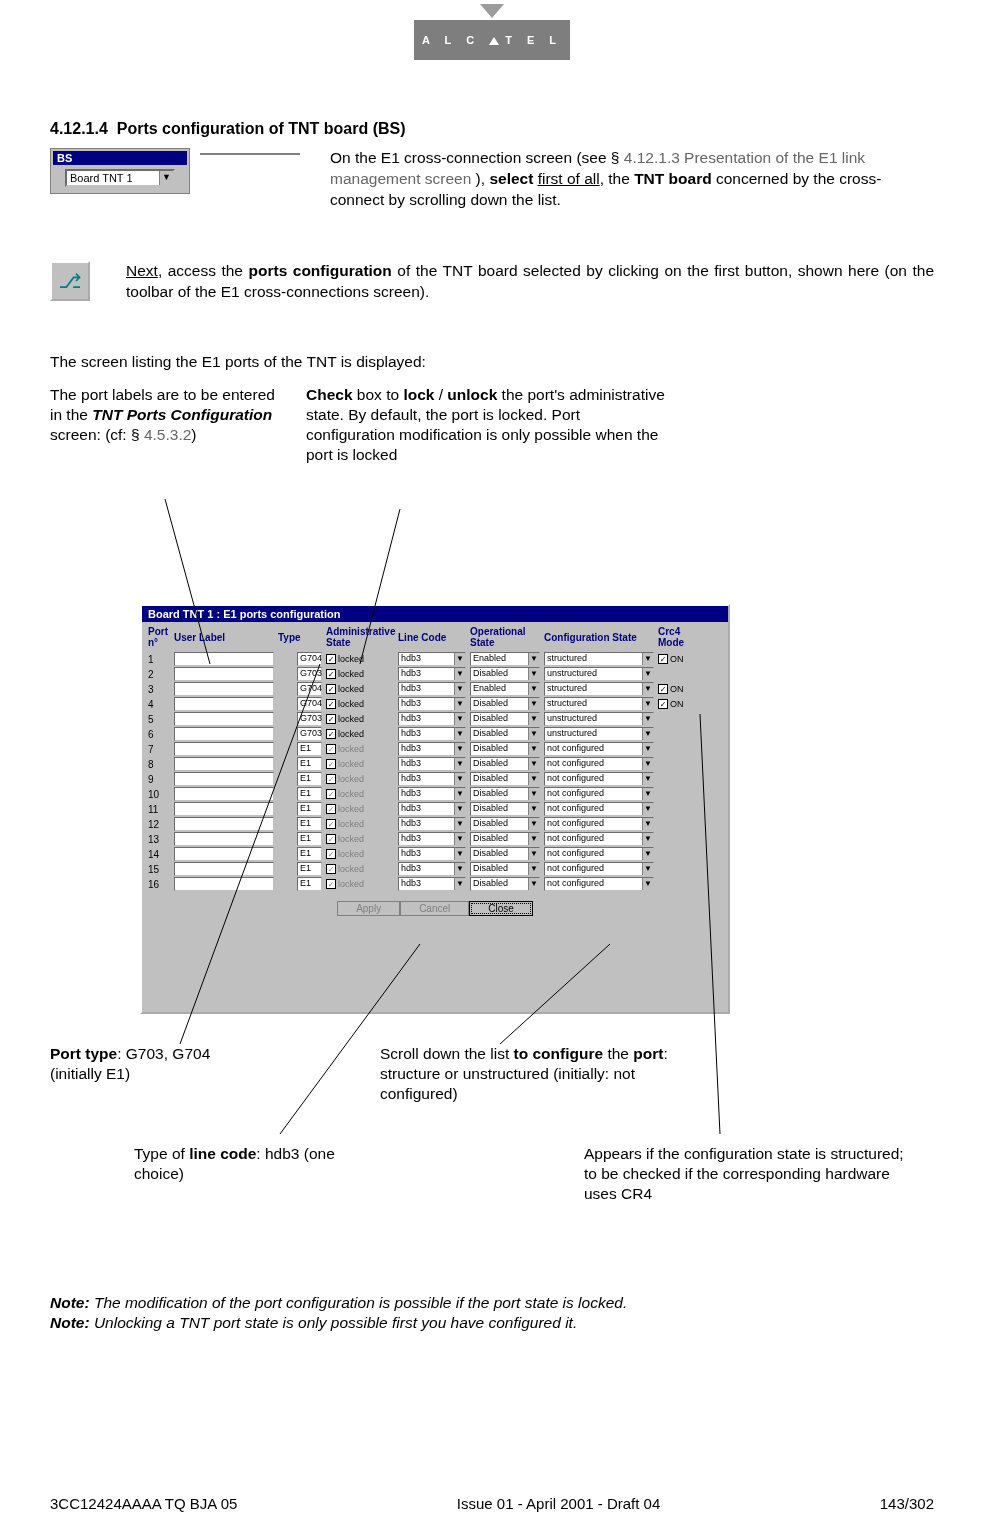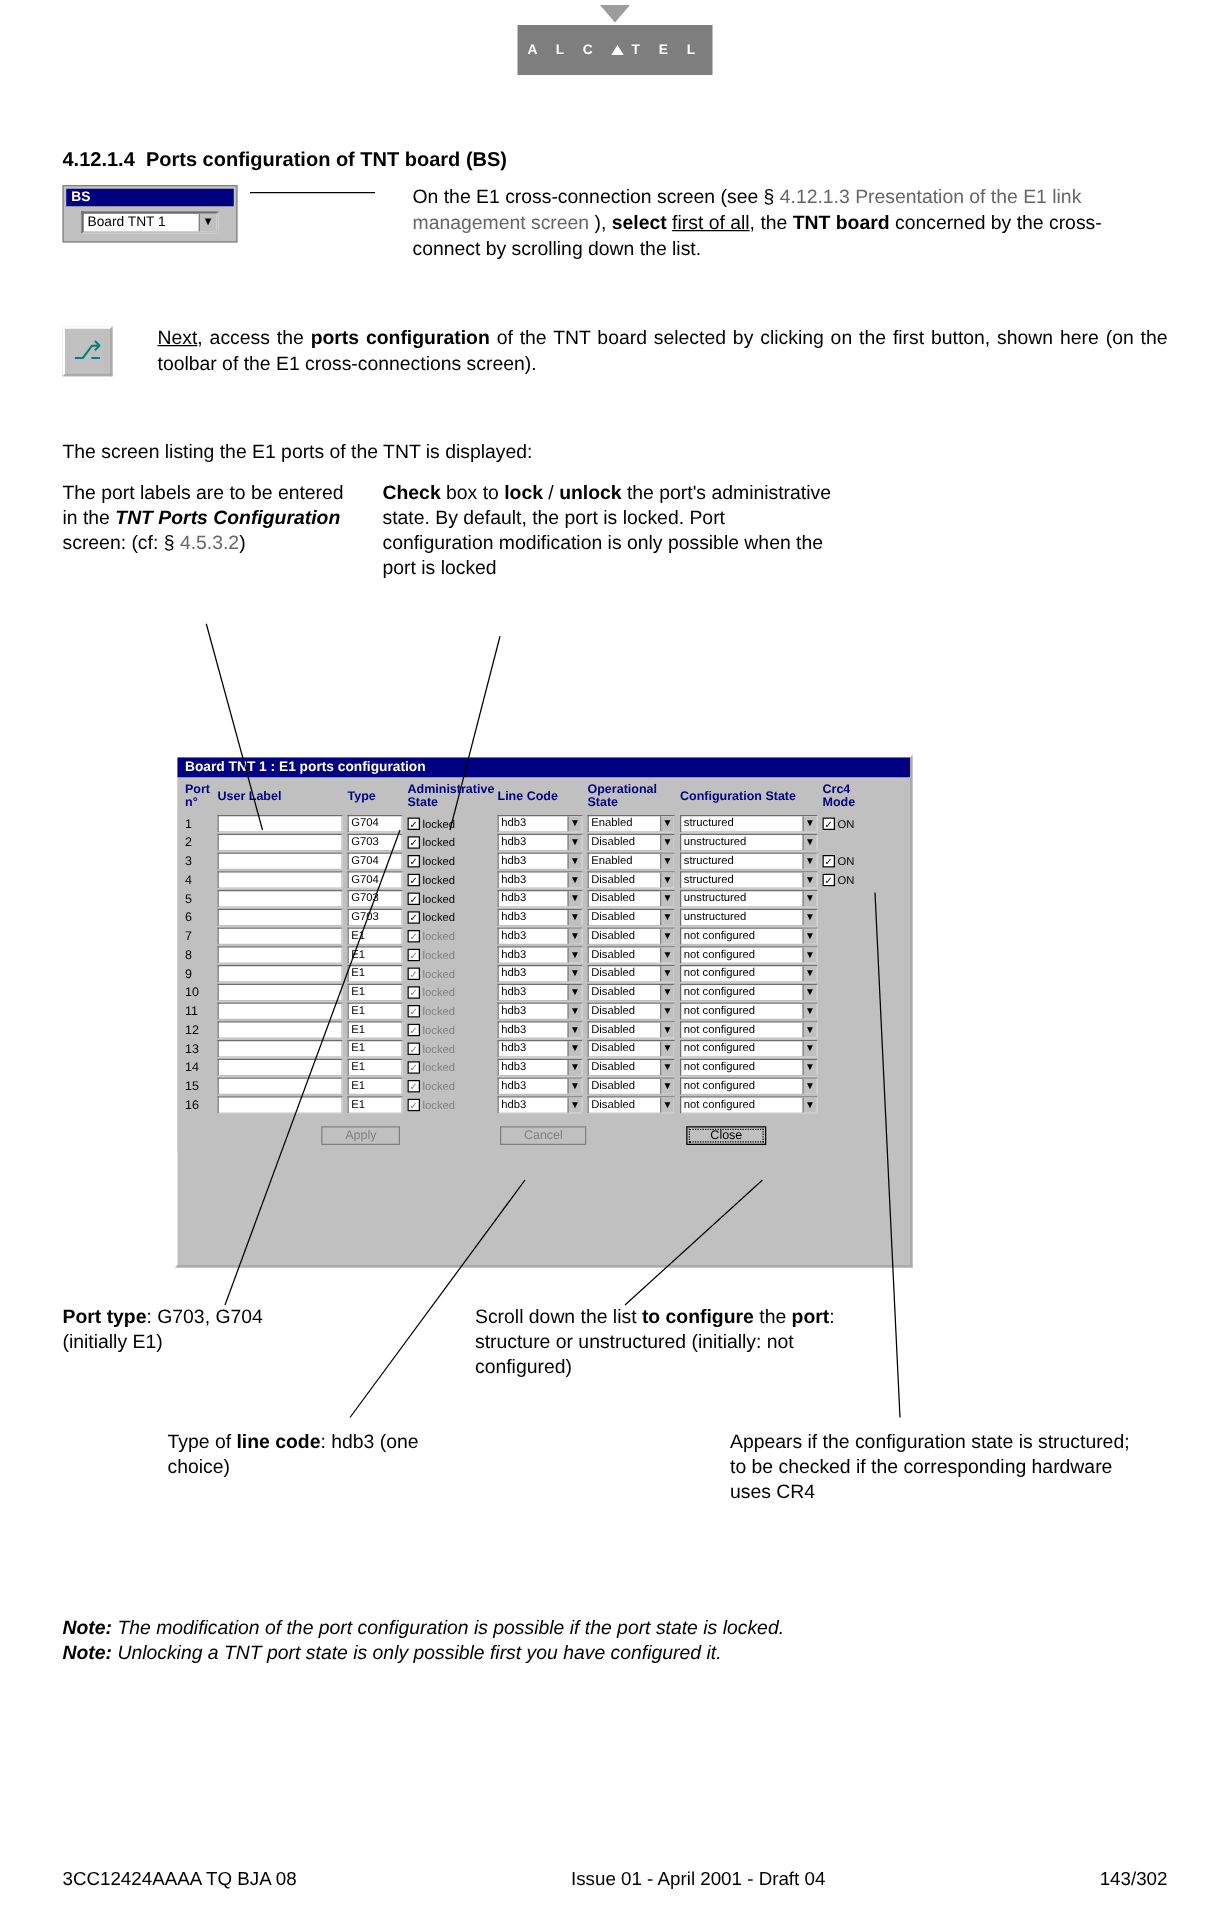--- a/index.html
+++ b/index.html
@@ -69,29 +69,29 @@
     background: #c0c0c0;
     border: 2px outset #fff;
   }
   .ss-title { background:#000080; color:#fff; font-size:11px; font-weight:bold; padding:2px 6px;}
   .ss-body { background:#c0c0c0; padding:4px 6px 6px 6px; }
   .ss-headers, .ss-row { display:grid; grid-template-columns: 22px 100px 44px 68px 68px 70px 110px 46px; gap:4px; font-size:10px; align-items:center;}
   .ss-headers { color:#000080; font-weight:bold; margin-bottom:4px; }
   .ss-headers div { line-height:1.1; }
   .ss-row { margin-bottom:1px; }
   .ss-cell-input { background:#fff; border:1px inset #c0c0c0; height:14px; }
-  .ss-cell-type { background:#fff; border:1px inset #c0c0c0; height:14px; font-size:9px; padding:0 2px; }
+  .ss-cell-type { background:#fff; border:1px inset #c0c0c0; height:14px; font-size:9px; padding:0 2px;margin-left:19px; }
   .ss-adm { font-size:9px; display:flex; align-items:center; gap:2px;}
   .ss-adm .cb { width:10px; height:10px; border:1px solid #000; background:#fff; display:inline-flex; align-items:center; justify-content:center; font-size:8px;}
   .ss-adm.disabled { color:#808080; }
   .ss-dd { background:#fff; border:1px inset #c0c0c0; height:14px; font-size:9px; padding:0 2px; position:relative;}
   .ss-dd .ar { position:absolute; right:0; top:0; bottom:0; width:11px; background:#c0c0c0; border-left:1px solid #808080; font-size:8px; text-align:center; line-height:12px;}
   .ss-crc { font-size:9px; display:flex; align-items:center; gap:2px;}
   .ss-crc .cb { width:10px; height:10px; border:1px solid #000; background:#fff; display:inline-flex; align-items:center; justify-content:center; font-size:8px;}
-  .ss-buttons { display:flex; justify-content:center; gap:80px; margin-top:10px;text-align:right;}
+  .ss-buttons { display:flex; justify-content:center; margin-top:10px;text-align:right;}
   .ss-btn { border:1px solid #808080; background:#c0c0c0; font-size:10px; padding:1px 18px;}
   .ss-btn.disabled { color:#808080; }
   .ss-btn.default { border:1px solid #000; outline:1px dotted #000; outline-offset:-3px;}
   svg.lines { position:absolute; left:0; top:0; width:984px; height:1528px; pointer-events:none;}
   .lower-callouts { position:absolute; left:50px; top:1040px; width:880px; }
   .lc { position:absolute; font-size:15.5px; line-height:1.3;}
   .lc b { font-weight:bold; }
   .notes { position:absolute; left:50px; top:1288px; width:880px; font-size:15.5px; }
   .notes p { margin:2px 0; }
   .notes .nb { font-style:italic; font-weight:bold;}
@@ -339,21 +339,21 @@
     </div>
     <div class="lc" style="left:534px; top:100px; width:330px;">Appears if the configuration state is structured; to be checked if the corresponding hardware uses CR4</div>
   </div>
 
   <div class="notes">
     <p><span class="nb">Note:</span><span class="nt">  The modification of the port configuration is possible if the port state is locked.</span></p>
     <p><span class="nb">Note:</span><span class="nt">  Unlocking a TNT port state is only possible first you have configured it.</span></p>
   </div>
 
   <div class="footer">
-    <span>3CC12424AAAA TQ BJA 08</span>
+    <span>3CC12424AAAA TQ BJA 05</span>
     <span>Issue 01 - April 2001 - Draft 04</span>
     <span class="pg"><b>143</b><span>/302</span></span>
   </div>
 
   <svg class="lines">
     <line x1="200" y1="150" x2="300" y2="150" stroke="#000" stroke-width="1"></line>
     <line x1="165" y1="495" x2="210" y2="660" stroke="#000" stroke-width="1"></line>
     <line x1="400" y1="505" x2="360" y2="660" stroke="#000" stroke-width="1"></line>
     <line x1="180" y1="1040" x2="320" y2="660" stroke="#000" stroke-width="1"></line>
     <line x1="280" y1="1130" x2="420" y2="940" stroke="#000" stroke-width="1"></line>

